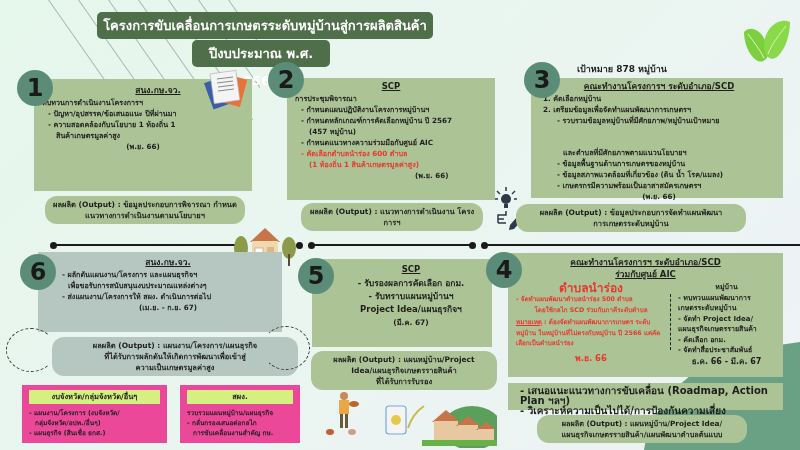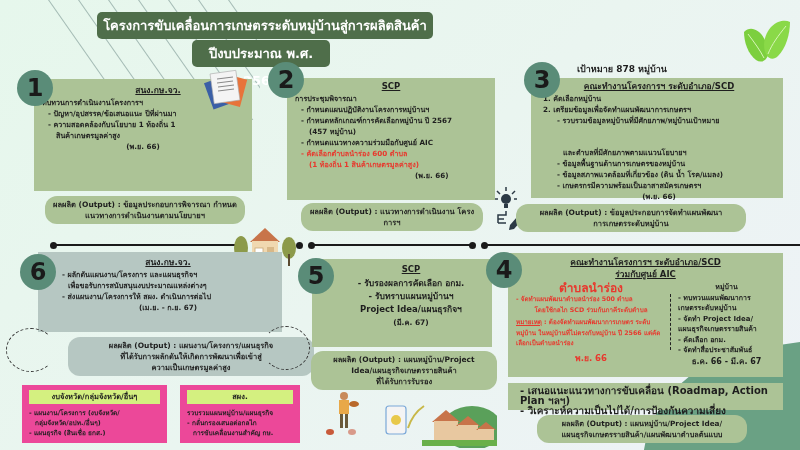--- a/index.html
+++ b/index.html
@@ -143,21 +143,21 @@
 </svg>
 
 <div class="num" style="left:20px;top:254px;">6</div>
 <div class="box blue" style="left:38px;top:252px;width:244px;height:80px;padding-top:5px;padding-left:24px;">
   <div class="hd">สนง.กษ.จว.</div>
   <div>- ผลักดันแผนงาน/โครงการ และแผนธุรกิจฯ</div>
   <div class="ind">เพื่อขอรับการสนับสนุนงบประมาณแหล่งต่างๆ</div>
   <div>- ส่งแผนงาน/โครงการให้ สผง. ดำเนินการต่อไป</div>
   <div class="c">(เม.ย. - ก.ย. 67)</div>
 </div>
-<div class="out blue" style="left:68px;top:337px;width:246px;">
+<div class="out blue" style="left:52px;top:337px;width:246px;">
   <div>ผลผลิต (Output) : แผนงาน/โครงการ/แผนธุรกิจ</div>
   <div>ที่ได้รับการผลักดันให้เกิดการพัฒนาเพื่อเข้าสู่</div>
   <div>ความเป็นเกษตรมูลค่าสูง</div>
 </div>
 
 <div class="dash" style="left:6px;top:328px;width:50px;height:44px;border-color:#333 transparent #333 #333;"></div>
 <div class="dash" style="left:262px;top:326px;width:48px;height:44px;border-color:#333 #333 #333 transparent;"></div>
 
 <div class="tan" style="left:22px;top:385px;width:145px;height:58px;">
   <div class="lbl">งบจังหวัด/กลุ่มจังหวัด/อื่นๆ</div>

